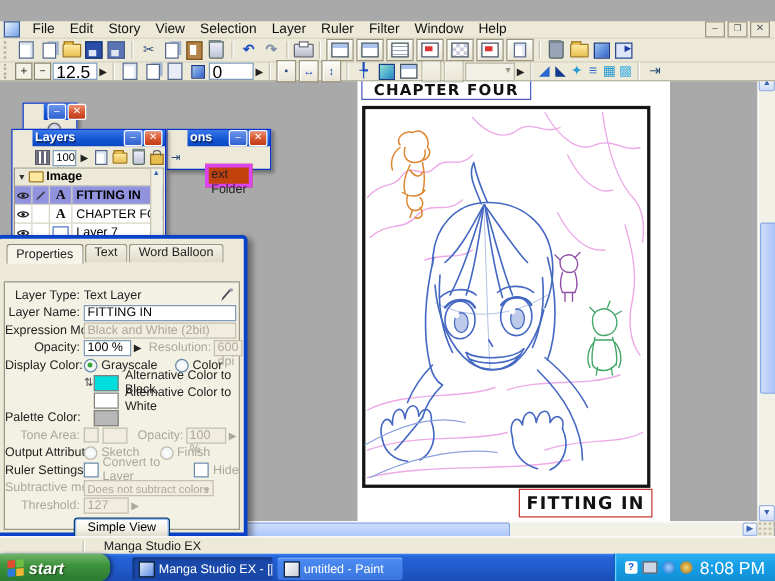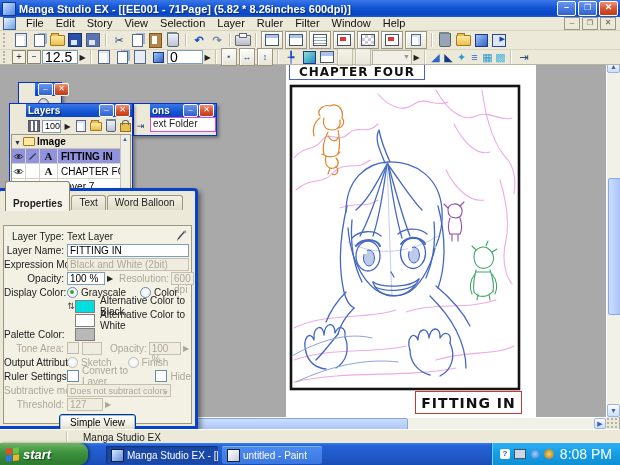--- a/index.html
+++ b/index.html
@@ -106,33 +106,33 @@
   .lcell.type{width:17px;}
   .lname{padding-left:3px;white-space:nowrap;overflow:hidden;flex:1;height:100%;display:flex;align-items:center;}
   .lrow.sel .lname{font-weight:bold;}
   .a-ic::before{content:"A";font-family:"Liberation Serif",serif;font-weight:bold;font-size:11px;color:#111;}
   .layer-ic{width:11px;height:9px;border:1px solid #5577cc;background:#fff;position:relative;}
   .layer-ic.purple::after{content:"";position:absolute;left:1px;top:1px;width:6px;height:5px;background:#7b2fa0;}
   .lscroll{position:absolute;right:0;top:0;bottom:0;width:9px;background:#f0efe6;border-left:1px solid #c8c4b0;}
   .lscroll::before{content:"▲";position:absolute;top:1px;left:1px;font-size:6px;color:#3a62b0;}
   
   .actions-pal{left:133px;top:103px;width:84px;height:33px;z-index:15;}
-  .act-row{margin:0;height:13px;background:#ffffff;border:1px solid #d946ef;font-size:10px;line-height:12px;padding-left:2px;color:#222;}
+  .act-row{margin:14px;height:13px;background:#c2410c;border:3px solid #d946ef;font-size:10px;line-height:12px;padding-left:2px;color:#222;}
   
   .tools-pal{left:18px;top:82px;width:44px;height:26px;z-index:10;}
   .tool-dot{width:9px;height:9px;border-radius:50%;border:1px solid #667;background:radial-gradient(#fff,#aab);display:inline-block;margin:2px 1px 0 3px;}
   
   .dlg{position:absolute;left:-3px;top:188px;width:201px;height:241px;z-index:40;
     background:#ece9d8;border:3px solid #0842c8;border-radius:4px 4px 0 0;box-shadow:3px 3px 5px rgba(0,0,0,.4);box-sizing:border-box;}
   .dlg-title{height:15px;background:linear-gradient(180deg,#3a77e8,#1254d2 60%,#0b46c4);display:flex;align-items:center;padding:0 2px;}
   .dlg-title .ptext{color:#fff;font-weight:bold;font-size:10px;flex:1;text-shadow:1px 1px 0 #0a2a6a;}
   .tabs{display:flex;align-items:flex-end;height:17px;padding:2px 3px 0 5px;gap:1px;}
   .tab{border:1px solid #9a9782;border-bottom:none;border-radius:3px 3px 0 0;background:linear-gradient(#f4f2e8,#e0dcc8);
     font-size:10px;padding:1px 7px 2px 7px;color:#222;}
-  .tab.active{background:#f6f4ea;position:relative;top:1px;padding-top:16px;border-color:#8a8672;font-weight:bold;}
+  .tab.active{background:#f6f4ea;position:relative;top:1px;padding-top:2px;border-color:#8a8672;font-weight:normal;}
   .tabpage{position:absolute;left:3px;right:3px;top:34px;bottom:2px;border:1px solid #9a9782;background:#f3f1e4;padding-top:3px;}
   .frow{height:14px;display:flex;align-items:center;font-size:10px;color:#222;}
   .flabel{width:60px;text-align:right;padding-right:3px;flex:none;white-space:nowrap;}
   .flabel.dis,.dis-t{color:#aca899;}
   .txt{height:11px;border:1px solid #7f9db9;background:#fff;font-size:10px;font-family:"Liberation Sans",sans-serif;padding:0 2px;}
   .txt.dis{background:#f0ede0;border-color:#c4c0ac;color:#aca899;}
   .radio{width:9px;height:9px;border-radius:50%;border:1px solid #6a8aa8;background:radial-gradient(#fff,#e8eef4);margin-right:3px;position:relative;flex:none;}
   .radio.sel::after{content:"";position:absolute;left:2px;top:2px;width:4px;height:4px;border-radius:50%;background:#3aa53a;}
   .radio.dis{border-color:#c0bcac;}
   .cb{width:10px;height:10px;border:1px solid #6a8aa8;background:#fff;margin-right:3px;flex:none;}
@@ -175,27 +175,20 @@
   .tray-ic.mon{background:#cdd6e4;border:1px solid #456;height:8px;}
   .tray-ic.blue{background:radial-gradient(#9fd4ff,#1a6ad0);border-radius:50%;}
   .tray-ic.gold{background:radial-gradient(#f4d470,#a06a18);border-radius:50%;}
   .clock{color:#fff;font-size:14px;padding-left:2px;}
 </style>
 </head>
 <body>
 
 <div class="screen">
 
-  <div class="titlebar">
-    <div class="app-ic"></div>
-    <span class="title-text">Manga Studio EX - [[EE001 - 71Page] (5.82 * 8.26inches 600dpi)]</span>
-    <div class="wbtn min"></div>
-    <div class="wbtn restore"></div>
-    <div class="wbtn close"></div>
-  </div>
 
   <div class="menubar">
     <div class="child-ic"></div>
     <span class="menu-item">File</span>
     <span class="menu-item">Edit</span>
     <span class="menu-item">Story</span>
     <span class="menu-item">View</span>
     <span class="menu-item">Selection</span>
     <span class="menu-item">Layer</span>
     <span class="menu-item">Ruler</span>

